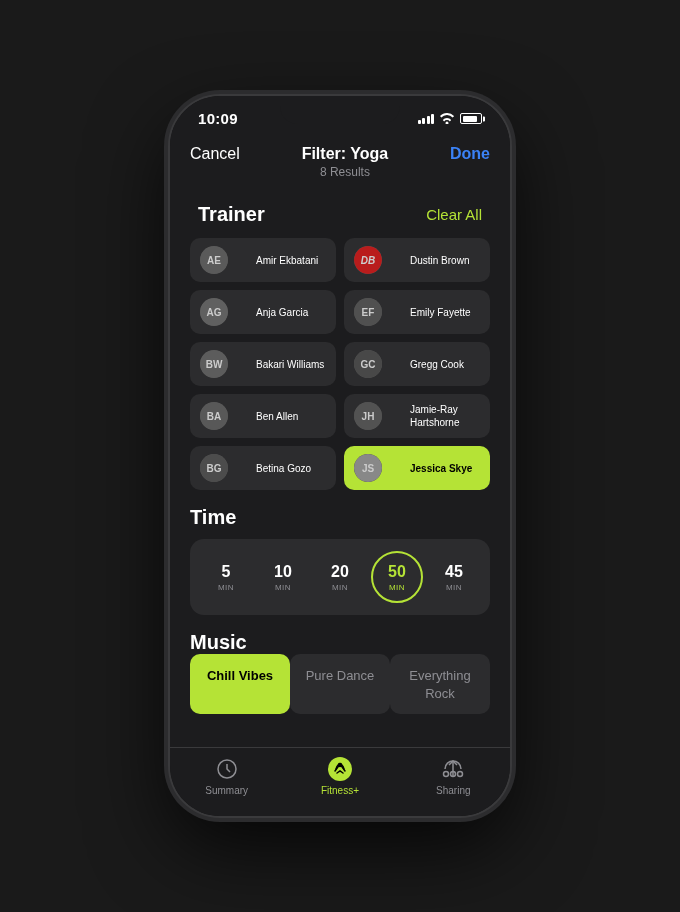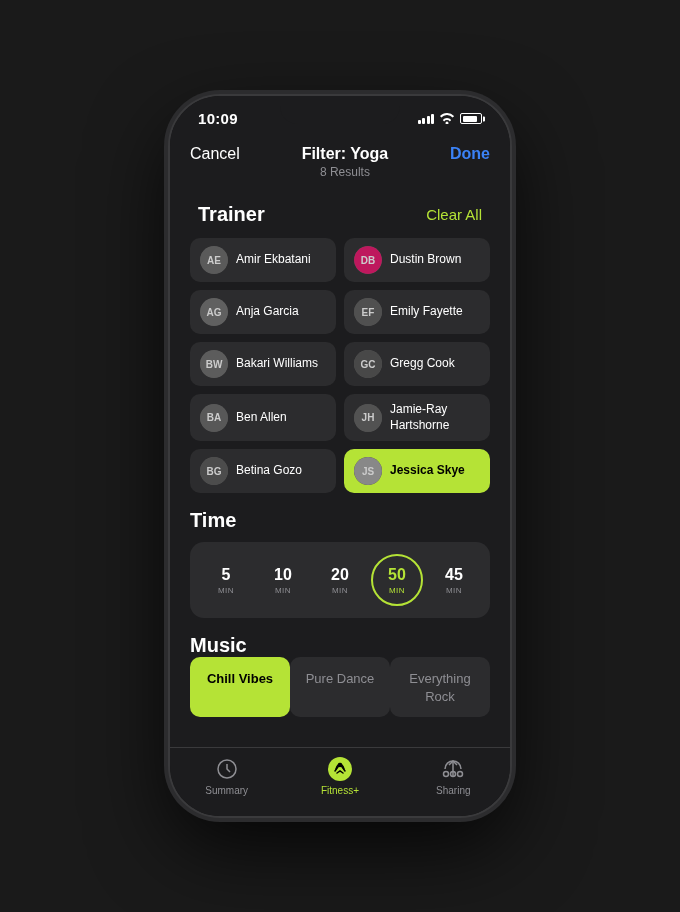--- a/index.html
+++ b/index.html
@@ -232,23 +232,24 @@
       overflow: hidden;
       flex-shrink: 0;
       background: #555;
       display: flex;
       align-items: center;
       justify-content: center;
     }
 
     .trainer-name {
       color: #fff;
-      font-size: 12px;
+      font-size: 10px;
       font-weight: 400;
       line-height: 1.3;
+      margin-left: 20px;
     }
 
     .trainer-item.selected .trainer-name {
       color: #000;
       font-weight: 600;
     }
 
     
     .time-section {
       padding: 16px 20px 0;
@@ -380,21 +381,21 @@
       background: #666;
       display: flex;
       align-items: center;
       justify-content: center;
       font-size: 10px;
       color: #ccc;
       font-weight: 600;
     }
 
     .face-1 { background: #5a5a5a; }
-    .face-2 { background: #be185d; }
+    .face-2 { background: #b91c1c; font-style: italic; }
     .face-3 { background: #606060; }
     .face-4 { background: #505050; }
     .face-5 { background: #5c5c5c; }
     .face-6 { background: #484848; }
     .face-7 { background: #585858; }
     .face-8 { background: #525252; }
     .face-9 { background: #4c4c4c; }
     .face-selected { background: #888; }
   </style>
 </head>

